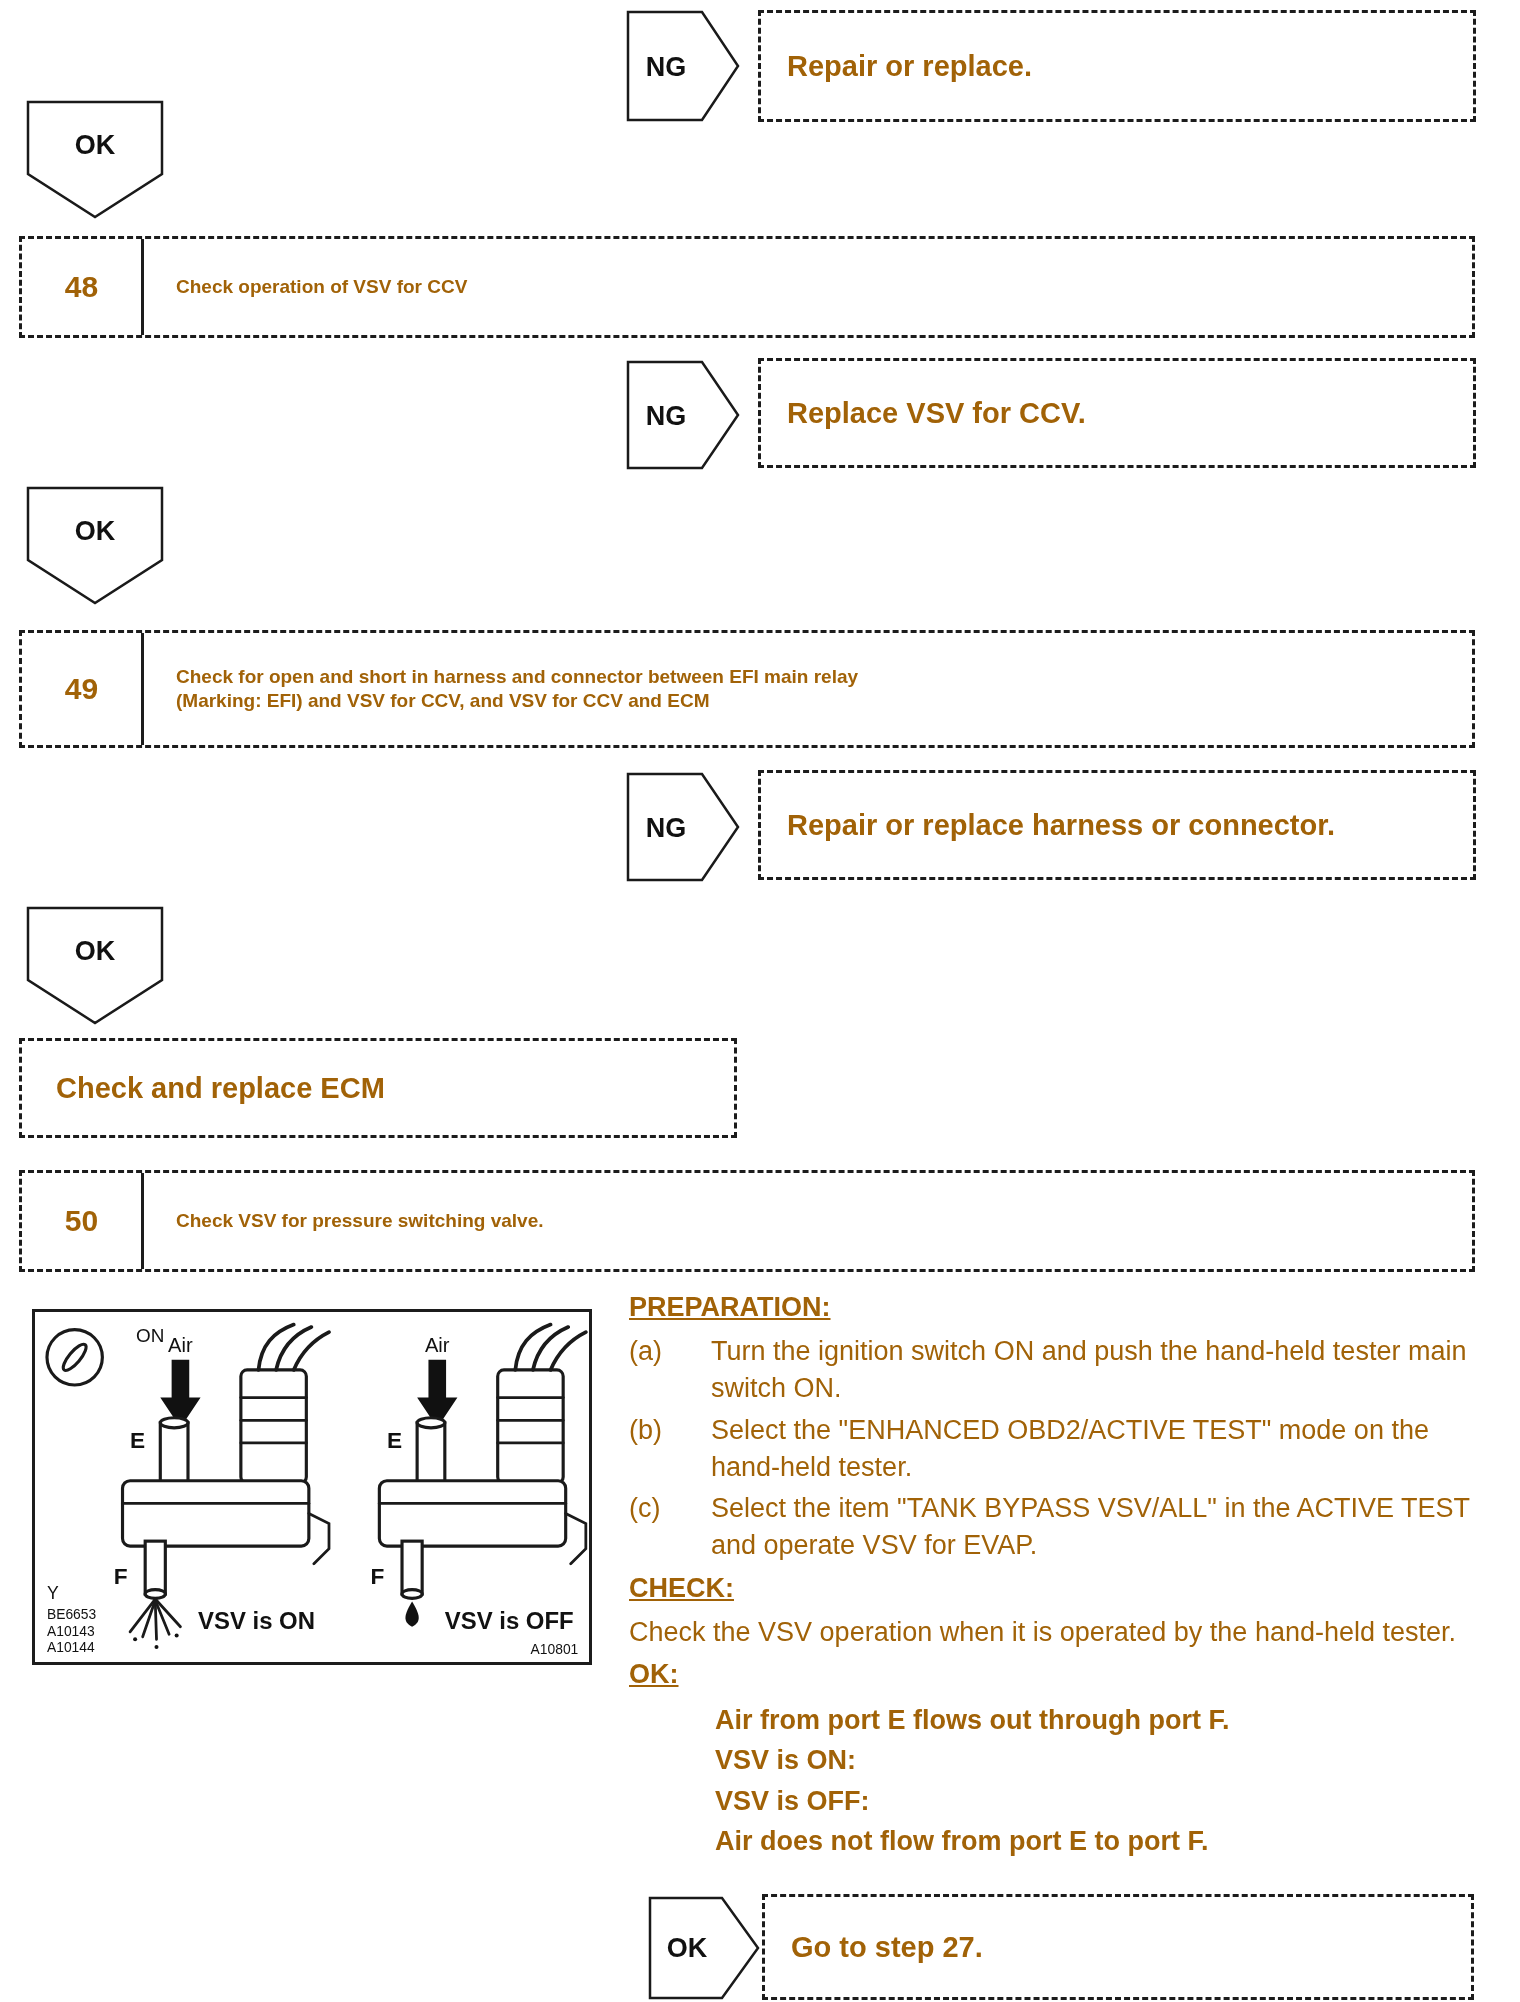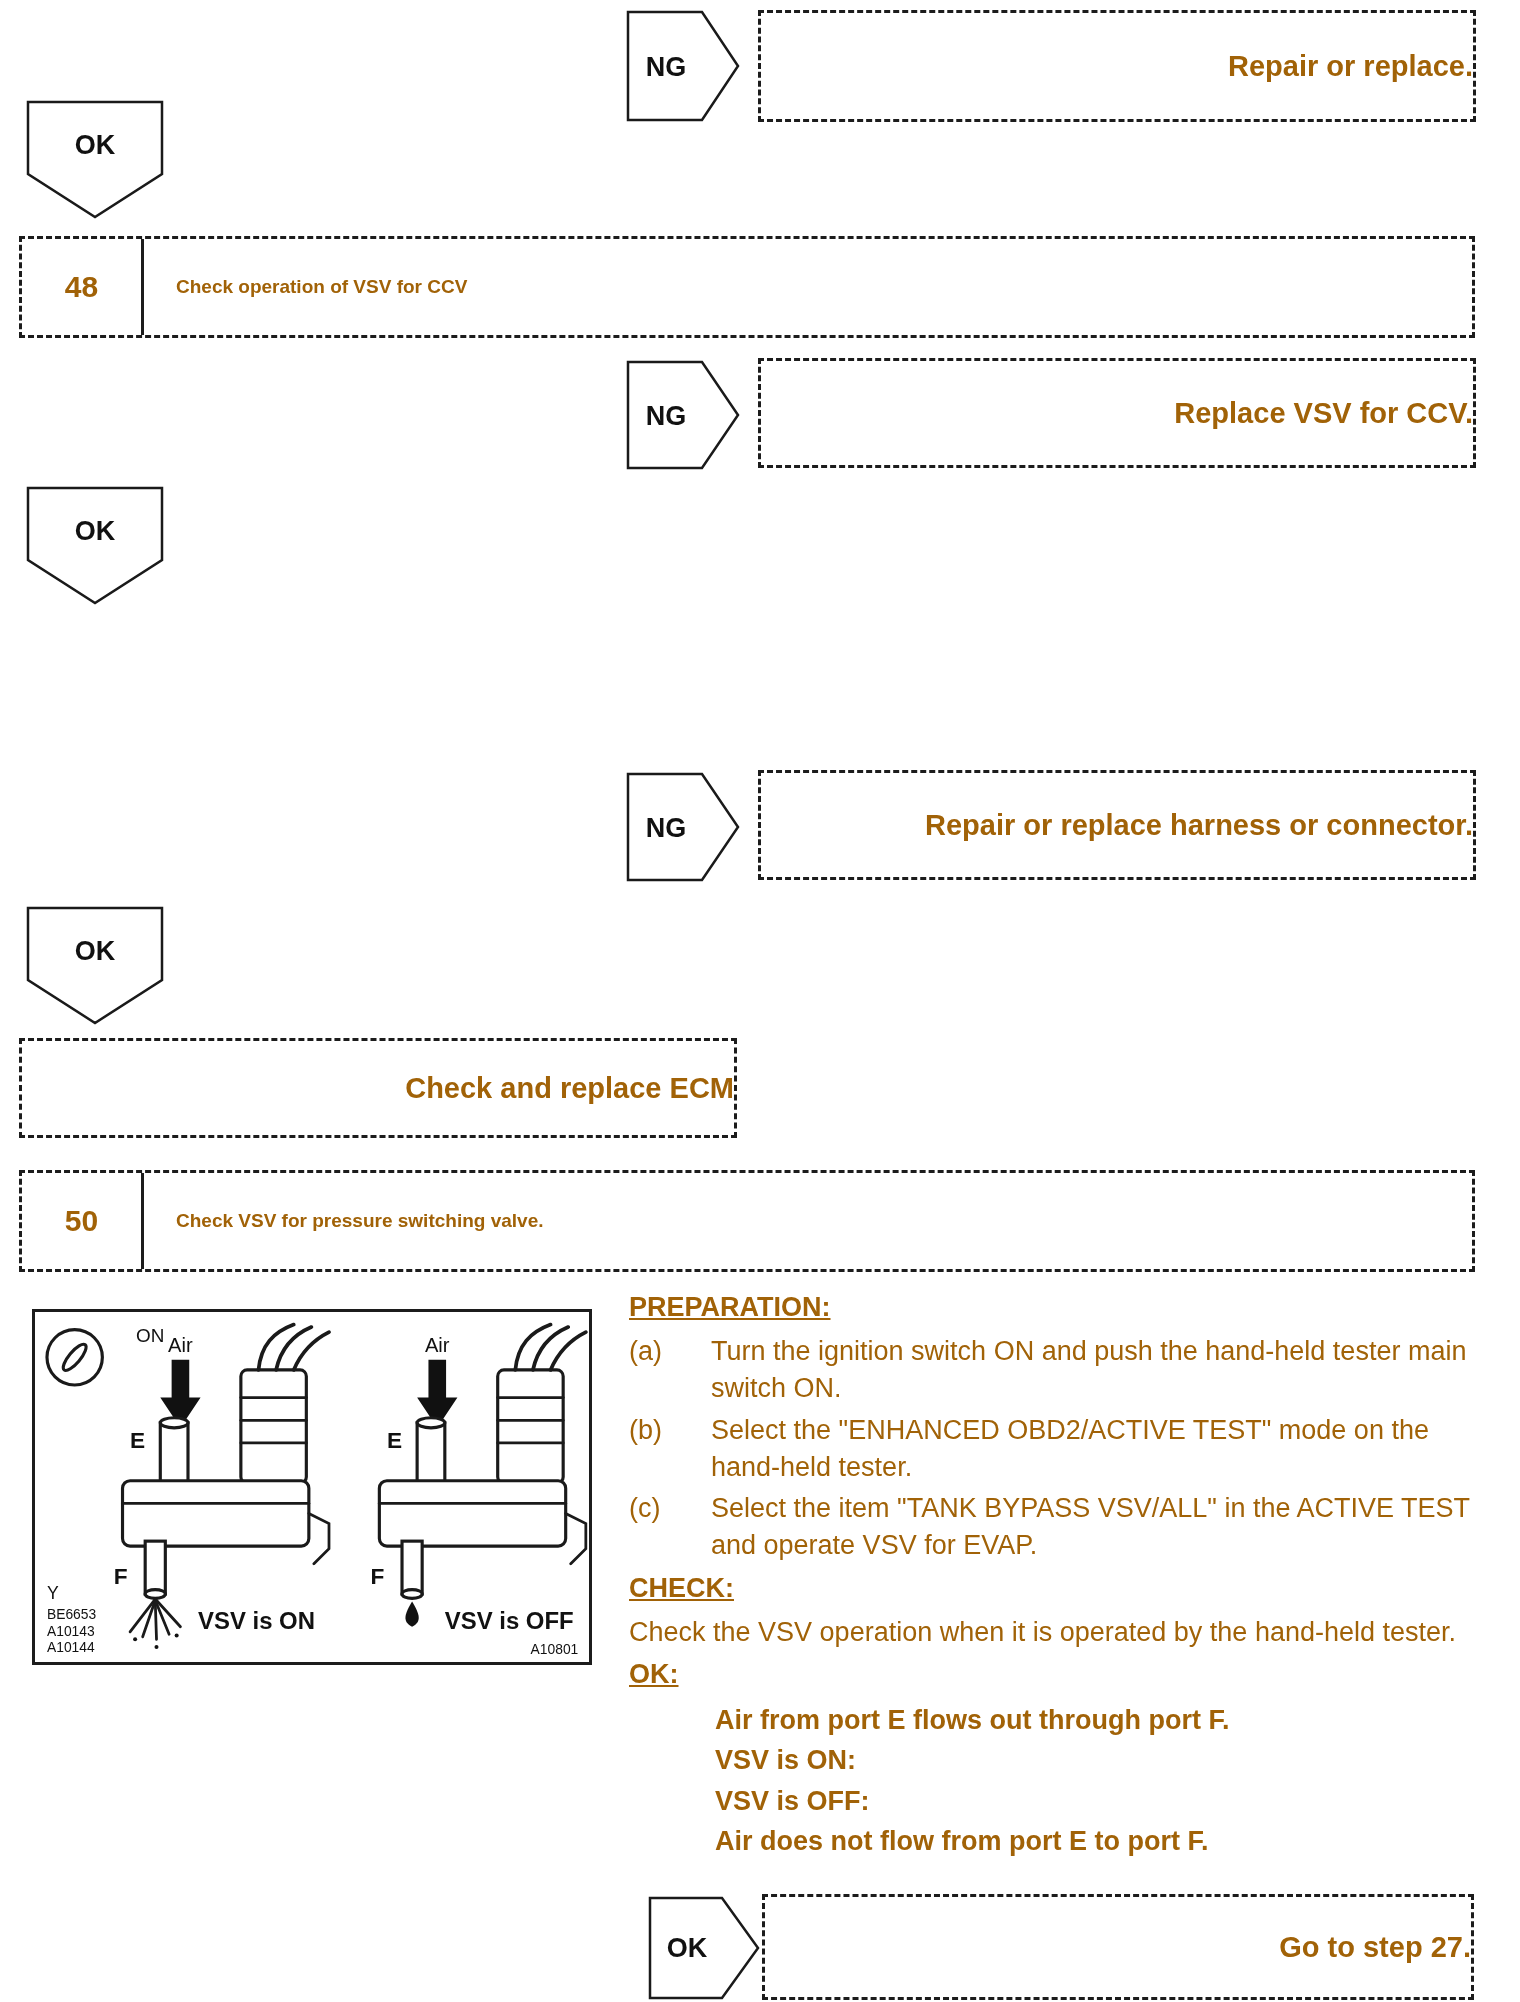--- a/index.html
+++ b/index.html
@@ -6,21 +6,21 @@
   .page {
     position:relative; width:1520px; height:2002px; background:#ffffff;
     font-family:"Liberation Sans", sans-serif; color:#a16207; overflow:hidden;
   }
   .dashed-box {
     position:absolute; border:3px dashed #1c1c1c; box-sizing:border-box; background:#fff;
   }
   .solid-box {
     position:absolute; border:3px solid #1c1c1c; box-sizing:border-box; background:#fff;
   }
-  .result-box { display:flex; align-items:center; padding-left:26px; font-weight:bold; font-size:29px;justify-content:flex-end; }
+  .result-box { display:flex; align-items:center; padding-left:26px; font-weight:bold; font-size:29px; }
   .step-box { display:flex; }
   .step-num {
     width:122px; flex:none; display:flex; align-items:center; justify-content:center;
     font-weight:bold; font-size:30px; border-right:3px solid #1c1c1c; box-sizing:border-box;
   }
   .step-title {
     flex:1; display:flex; flex-direction:column; justify-content:center;
     padding-left:32px; padding-right:16px; font-weight:bold; font-size:19px; line-height:1.26;
   }
   .pent { position:absolute; }
@@ -83,20 +83,27 @@
     <span>Replace VSV for CCV.</span>
   </div>
 
   <div class="pent" style="left:26px; top:486px;">
     <svg width="138" height="120" viewBox="0 0 138 120">
       <polygon class="ln" stroke-width="3.2" points="2,2 136,2 136,74 69,117 2,74"></polygon>
       <text class="pent-text" x="69" y="54" text-anchor="middle">OK</text>
     </svg>
   </div>
 
+  <div class="dashed-box step-box" style="left:19px; top:630px; width:1456px; height:118px;">
+    <div class="step-num">49</div>
+    <div class="step-title">
+      <span>Check for open and short in harness and connector between EFI main relay</span>
+      <span>(Marking: EFI) and VSV for CCV, and VSV for CCV and ECM</span>
+    </div>
+  </div>
 
   <div class="pent" style="left:626px; top:772px;">
     <svg width="114" height="110" viewBox="0 0 114 110">
       <polygon class="ln" stroke-width="3.2" points="2,2 76,2 112,55 76,108 2,108"></polygon>
       <text class="pent-text" x="40" y="65" text-anchor="middle">NG</text>
     </svg>
   </div>
   <div class="dashed-box result-box" style="left:758px; top:770px; width:718px; height:110px;">
     <span>Repair or replace harness or connector.</span>
   </div>

